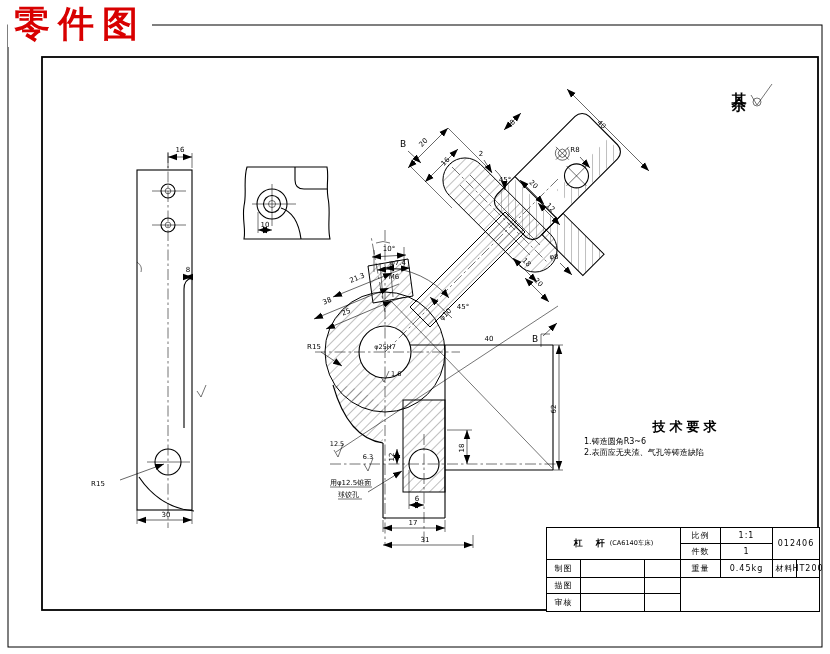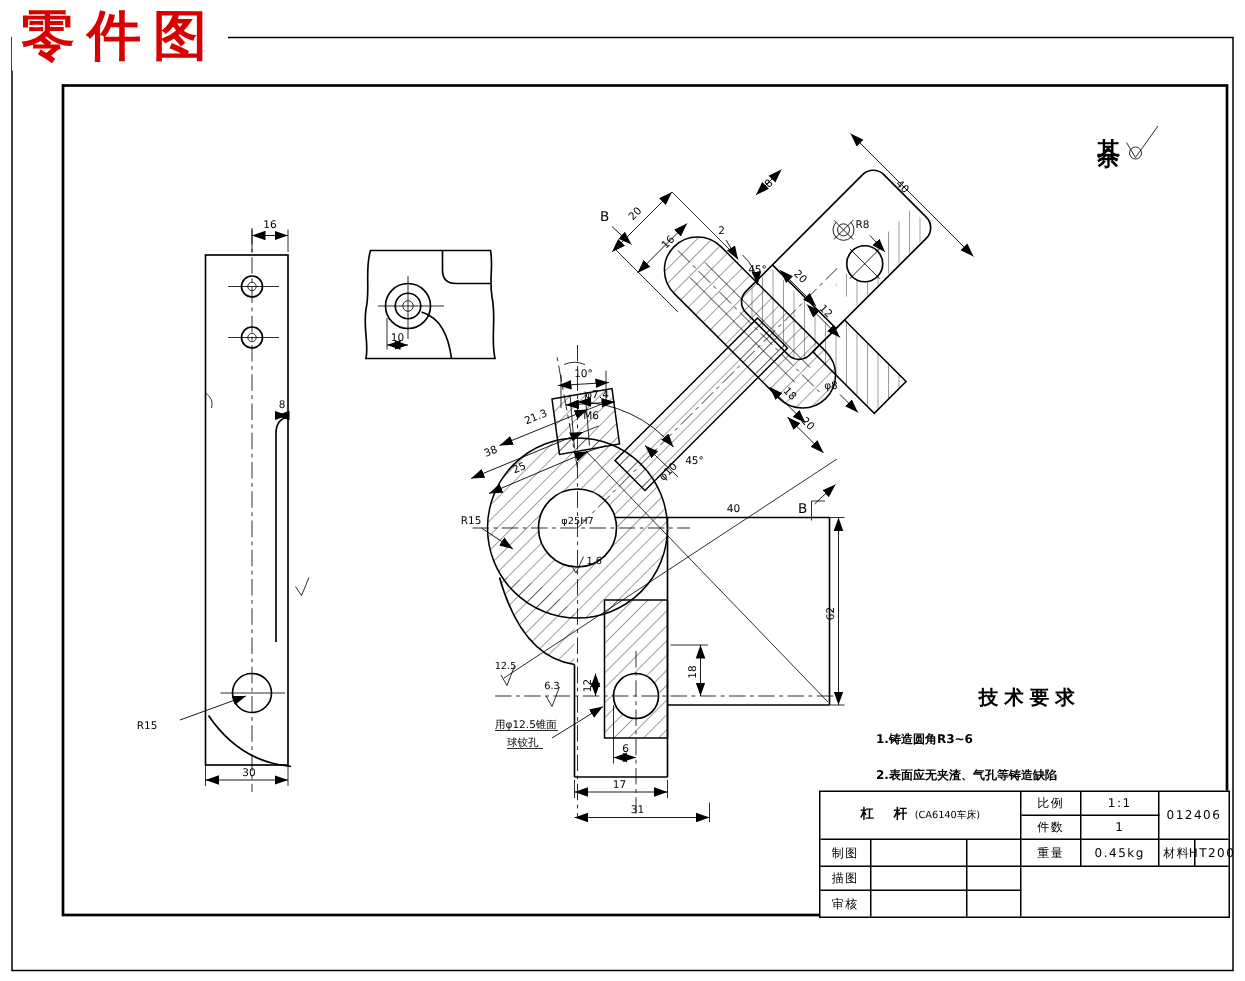--- a/index.html
+++ b/index.html
@@ -12,23 +12,23 @@
   .cl{fill:none;stroke:#000;stroke-width:.55;stroke-dasharray:11 3 2.5 3}
   .dm{fill:none;stroke:#000;stroke-width:.6;marker-start:url(#ar);marker-end:url(#ar)}
   .dm1{fill:none;stroke:#000;stroke-width:.6;marker-end:url(#ar)}
   .ht{fill:url(#hatch);stroke:#000;stroke-width:1}
   .ht2{fill:url(#hatch);stroke:none}
   .t7{font-size:7px}.t65{font-size:6.5px}.t9{font-size:9px}
   .pt{position:absolute;left:8px;top:2px;font-family:Liberation Serif, serif;font-size:36px;
       font-weight:bold;color:#d80000;letter-spacing:8px;background:#fff;padding:0 6px;line-height:1.25;z-index:6}
   .qy{position:absolute;left:729px;top:80px;writing-mode:vertical-rl;font-size:15px;
       letter-spacing:5px;font-weight:bold;z-index:4}
-  .trq{position:absolute;left:584px;top:456px;width:205px;z-index:4}
+  .trq{position:absolute;left:584px;top:418px;width:205px;z-index:4}
   .trq .tt{font-size:13px;font-weight:bold;letter-spacing:4px;text-align:center}
-  .trq .ti{font-size:8px;font-weight:bold;line-height:10px;margin-top:14px}
+  .trq .ti{font-size:8px;font-weight:normal;line-height:10px;margin-top:1px}
   .tb{position:absolute;left:546px;top:527px;background:#fff;display:grid;z-index:5;
       grid-template-columns:34px 64px 36px 40px 52px 24px 22px;
       grid-template-rows:16px 16px 18px 16px 17px;border:1.6px solid #000;font-size:8px}
   .tb>div{border-right:1px solid #000;border-bottom:1px solid #000;display:flex;
       align-items:center;justify-content:center;box-sizing:border-box;letter-spacing:1px}
   .tb .nr{border-right:none}.tb .nb{border-bottom:none}
   .tb .nm{flex-direction:row;line-height:1.2}
   .tb .nm .n1{font-size:9px;letter-spacing:5px;font-weight:bold}
   .tb .nm .n2{font-size:6.5px;letter-spacing:0}
 </style>

